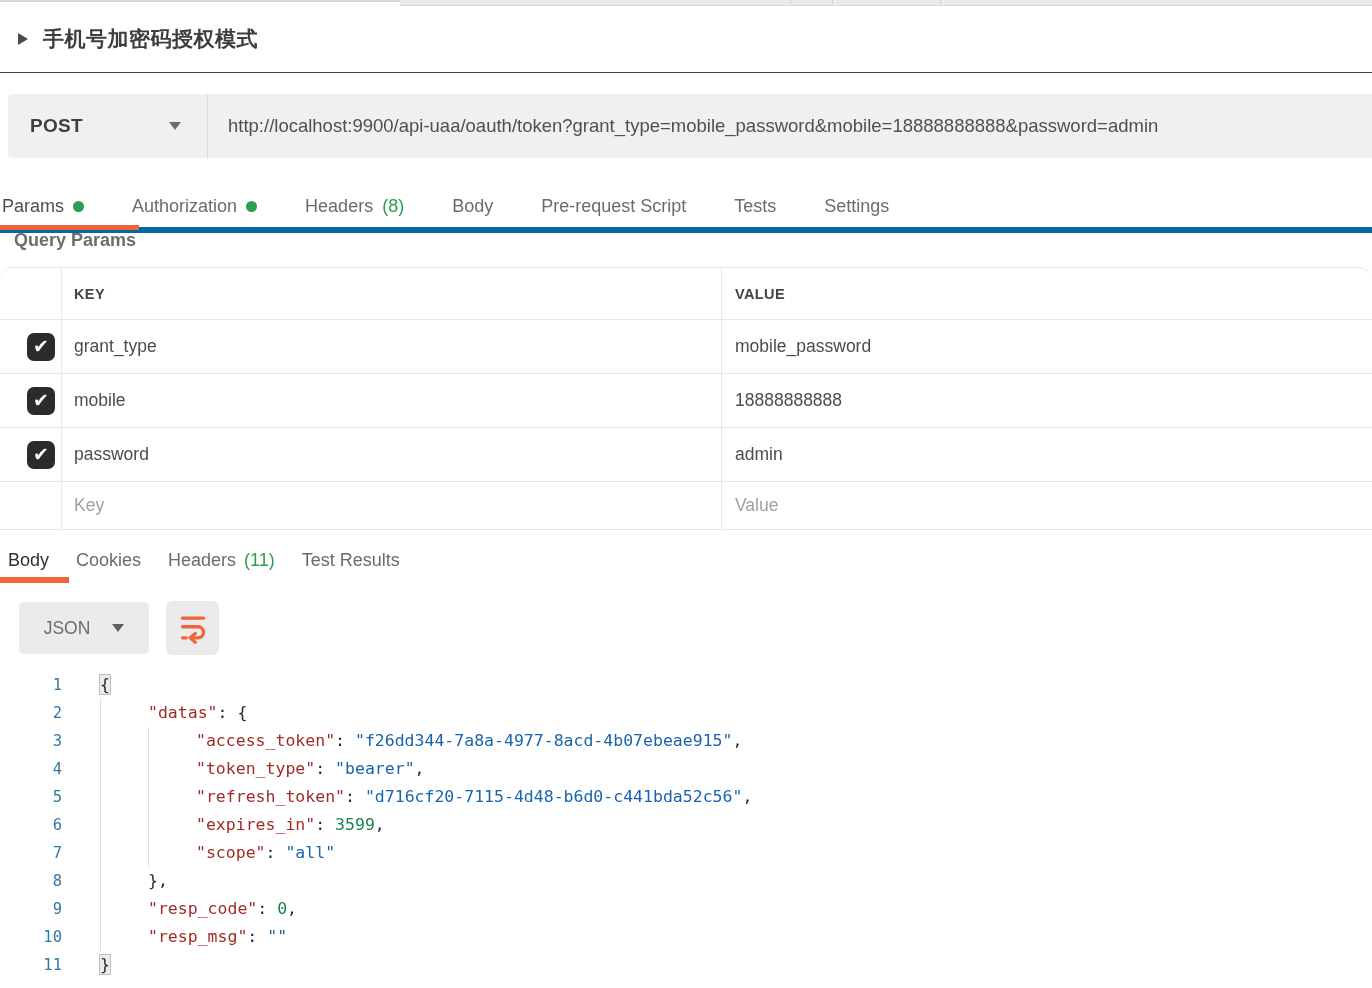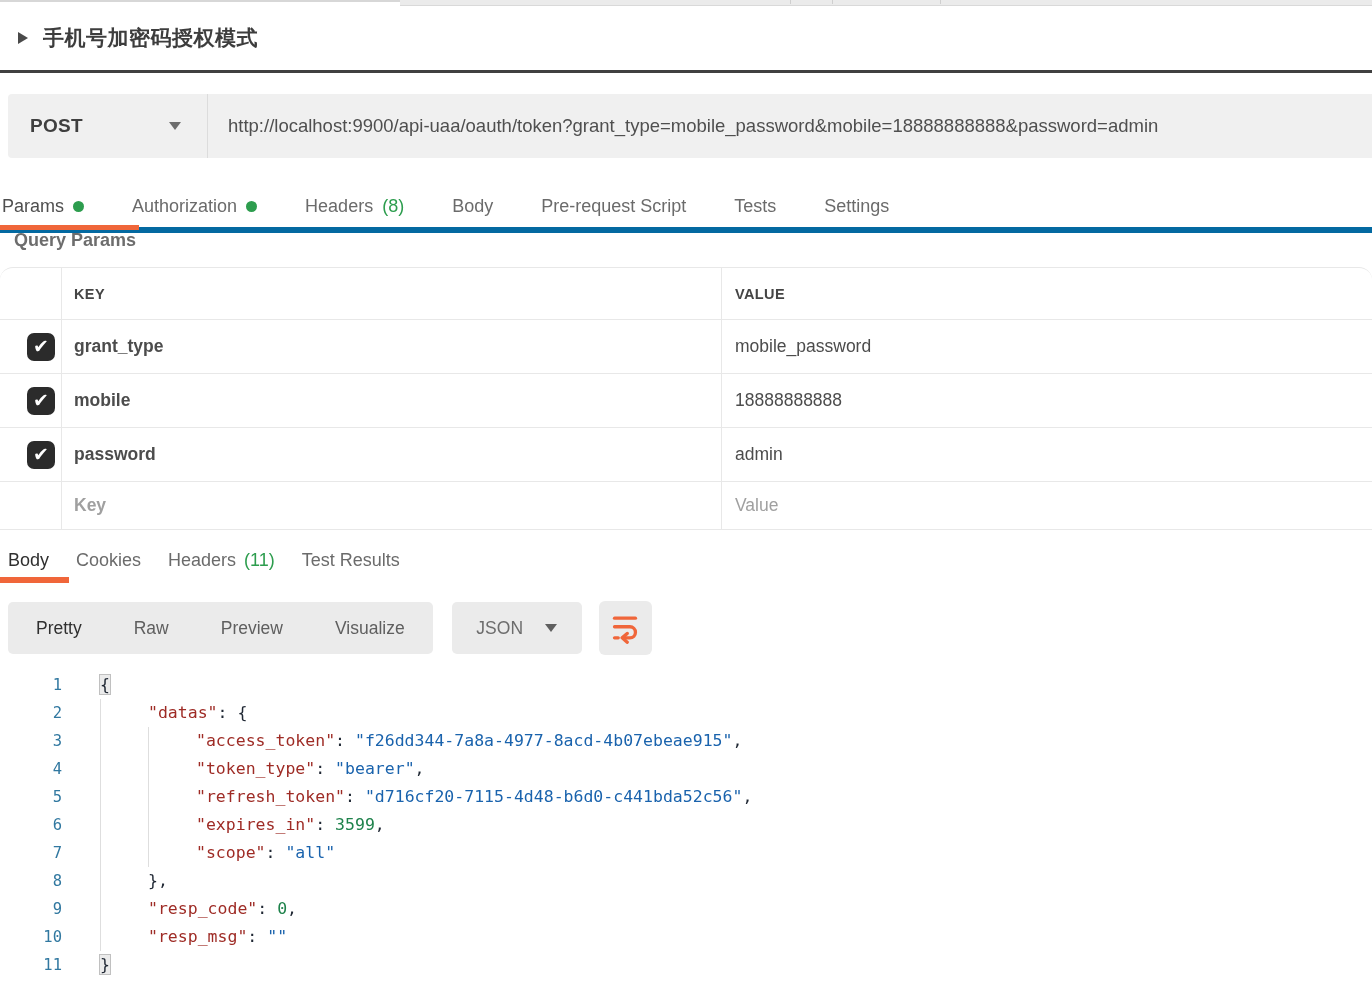--- a/index.html
+++ b/index.html
@@ -7,21 +7,21 @@
     font-family:"Liberation Sans","DejaVu Sans",sans-serif; color:#4a4a4a; }
 
   
   .top-strip { height:6px; display:flex; }
   .top-strip .active-tab-sliver { width:400px; background:#ffffff; border-top:2px solid #d7d7d7; }
   .top-strip .rest-sliver { flex:1; background:#ebebeb; border-bottom:1px solid #d9d9d9; position:relative; }
   .top-strip .tab-divider { position:absolute; top:0; bottom:1px; width:1px; background:#cfcfcf; }
 
   
   .doc-header { height:67px; display:flex; align-items:center; padding-left:18px; gap:15px;
-    border-bottom:3px solid #404040; }
+    border-bottom:1px solid #404040; }
   .collapse-arrow { width:0; height:0; border-left:10px solid #4a4a4a;
     border-top:6px solid transparent; border-bottom:6px solid transparent; cursor:pointer; }
   .doc-title { font-size:21px; font-weight:700; color:#3d3d3d; letter-spacing:0.5px; }
 
   
   .url-row { margin:21px 0 0 8px; height:64px; display:flex; }
   .method-box { width:200px; background:#f0f0f0; border-right:1px solid #dcdcdc;
     border-radius:4px 0 0 4px; display:flex; align-items:center; justify-content:space-between;
     padding:0 26px 0 22px; cursor:pointer; }
   .method-label { font-size:19px; font-weight:600; color:#3f3f3f; letter-spacing:0.3px; }
@@ -39,21 +39,21 @@
   .tab-count { color:#2d9d4e; }
   .params-indicator { position:absolute; left:0; bottom:-3px; width:139px; height:5px; background:#f0663a; z-index:3; }
 
   .section-label { position:relative; z-index:1; margin-top:-6px; padding-left:14px;
     font-size:18px; font-weight:600; color:#6d6d6d; line-height:26px; }
 
   
   .params-table { margin-top:14px; width:100%; border-top:1px solid #e8e8e8; font-size:17.5px;border-radius:13px; }
   .p-row { display:grid; grid-template-columns:62px 660px 1fr; border-bottom:1px solid #e8e8e8; align-items:center; }
   .p-row .c1 { height:100%; display:flex; align-items:center; padding-left:27px; border-right:1px solid #e8e8e8; }
-  .p-row .c2 { height:100%; display:flex; align-items:center; padding-left:12px; border-right:1px solid #e8e8e8; color:#4c4c4c;font-weight:bold; }
+  .p-row .c2 { height:100%; display:flex; align-items:center; padding-left:12px; border-right:1px solid #e8e8e8; color:#4c4c4c; }
   .p-row .c3 { height:100%; display:flex; align-items:center; padding-left:13px; color:#4c4c4c; }
   .p-row.head { height:52px; }
   .p-row.head .c2, .p-row.head .c3 { font-size:14.5px; font-weight:700; color:#454545; letter-spacing:0.4px; }
   .p-row.data { height:54px; }
   .p-row.ghost { height:48px; color:#a0a0a0; }
   .p-row.ghost .c2, .p-row.ghost .c3 { color:#a0a0a0; }
   .checkbox { width:28px; height:28px; background:#2b2b2b; border-radius:7px; color:#ffffff;
     font-size:19px; font-weight:700; display:flex; align-items:center; justify-content:center;
     cursor:pointer; line-height:1; }
 
@@ -193,26 +193,20 @@
     <div class="resp-tab">
       <span>Headers</span>
       <span class="tab-count">(11)</span>
     </div>
     <div class="resp-tab">
       <span>Test Results</span>
     </div>
   </div>
 
 <div class="view-bar">
-  <div class="mode-group" id="view-modes">
-      <div class="mode-btn active">Pretty</div>
-      <div class="mode-btn">Raw</div>
-      <div class="mode-btn">Preview</div>
-      <div class="mode-btn">Visualize</div>
-    </div>
   <div class="format-select">
     <span>JSON</span>
     <span class="format-caret"></span>
   </div>
   <div class="wrap-btn">
     <svg width="30" height="32" viewBox="0 0 24 26">
       <g fill="none" stroke="#f0663a" stroke-width="2.7" stroke-linecap="round" stroke-linejoin="round">
         <path d="M3.5 5 L20.5 5"></path>
         <path d="M3.5 12 L16 12 A4.5 4.5 0 0 1 16 21 L10.5 21"></path>
         <path d="M13.8 17.4 L9.7 21 L13.8 24.6"></path>

